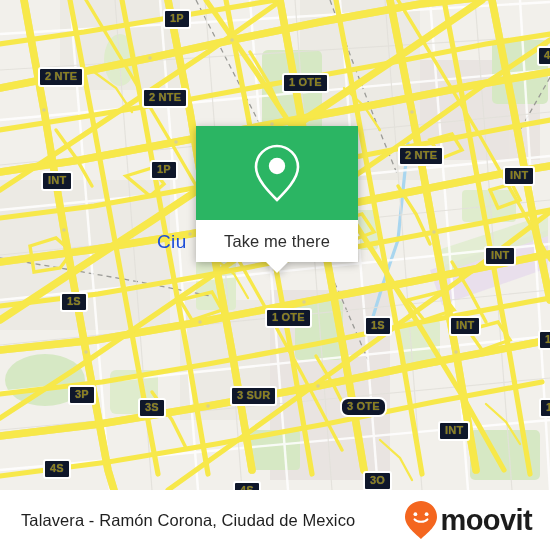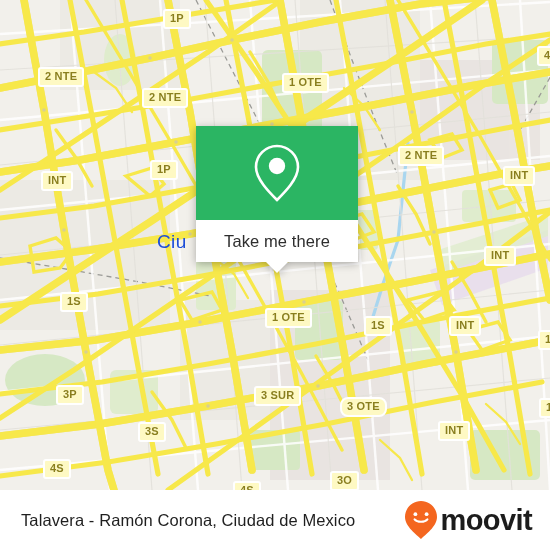--- a/index.html
+++ b/index.html
@@ -22,21 +22,21 @@
     width: 550px;
     height: 490px;
     overflow: hidden;
     background: #f2f0eb;
   }
   #map-svg { position:absolute; left:0; top:0; }
 
   
   .shield {
     position: absolute;
-    background: #fef9c3;
+    background: #0f172a;
     border: 2px solid #ffffff;
     border-radius: 3px;
     color: #8a7f1d;
     font-family: "Liberation Sans", sans-serif;
     font-weight: bold;
     font-size: 11px;
     line-height: 13px;
     padding: 1px 5px 2px 5px;
     letter-spacing: 0.2px;
     white-space: nowrap;
@@ -337,28 +337,28 @@
       <div class="shield" style="left: 398px; top: 146px;">2 NTE</div>
       <div class="shield" style="left: 503px; top: 166px;">INT</div>
       <div class="shield" style="left: 150px; top: 160px;">1P</div>
       <div class="shield" style="left: 41px; top: 171px;">INT</div>
       <div class="shield" style="left: 484px; top: 246px;">INT</div>
       <div class="shield" style="left: 60px; top: 292px;">1S</div>
       <div class="shield" style="left: 265px; top: 308px;">1 OTE</div>
       <div class="shield" style="left: 364px; top: 316px;">1S</div>
       <div class="shield" style="left: 449px; top: 316px;">INT</div>
       <div class="shield" style="left: 538px; top: 330px;">1</div>
-      <div class="shield" style="left: 56px; top: 385px;">3P</div>
-      <div class="shield" style="left: 138px; top: 422px;">3S</div>
-      <div class="shield" style="left: 254px; top: 386px;">3 SUR</div>
+      <div class="shield" style="left: 68px; top: 385px;">3P</div>
+      <div class="shield" style="left: 138px; top: 398px;">3S</div>
+      <div class="shield" style="left: 230px; top: 386px;">3 SUR</div>
       <div class="shield" style="left: 340px; top: 397px; border-radius: 8px;">3 OTE</div>
       <div class="shield" style="left: 539px; top: 398px;">1S</div>
       <div class="shield" style="left: 438px; top: 421px;">INT</div>
       <div class="shield" style="left: 43px; top: 459px;">4S</div>
-      <div class="shield" style="left: 330px; top: 471px;">3O</div>
+      <div class="shield" style="left: 363px; top: 471px;">3O</div>
       <div class="shield" style="left: 233px; top: 481px;">4S</div>
     </div>
 
   <div id="callout">
     <div id="callout-green">
       <svg width="54" height="62" viewBox="0 0 54 62">
         <path d="M27 4 C15.4 4 6 13.4 6 25 C6 37 19 50 27 58 C35 50 48 37 48 25 C48 13.4 38.6 4 27 4 Z" fill="none" stroke="#ffffff" stroke-width="2.6"></path>
         <circle cx="27" cy="24" r="8.2" fill="#ffffff"></circle>
       </svg>
     </div>

